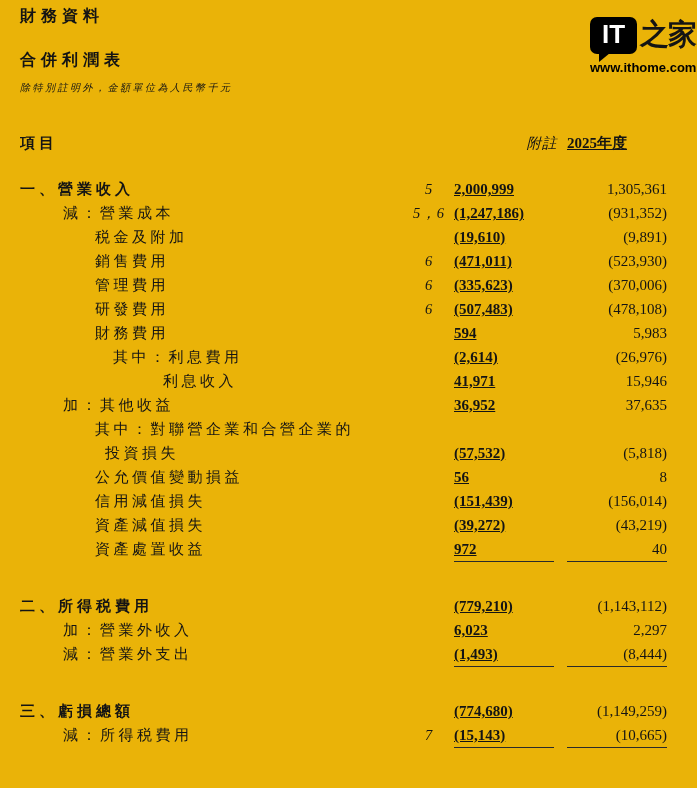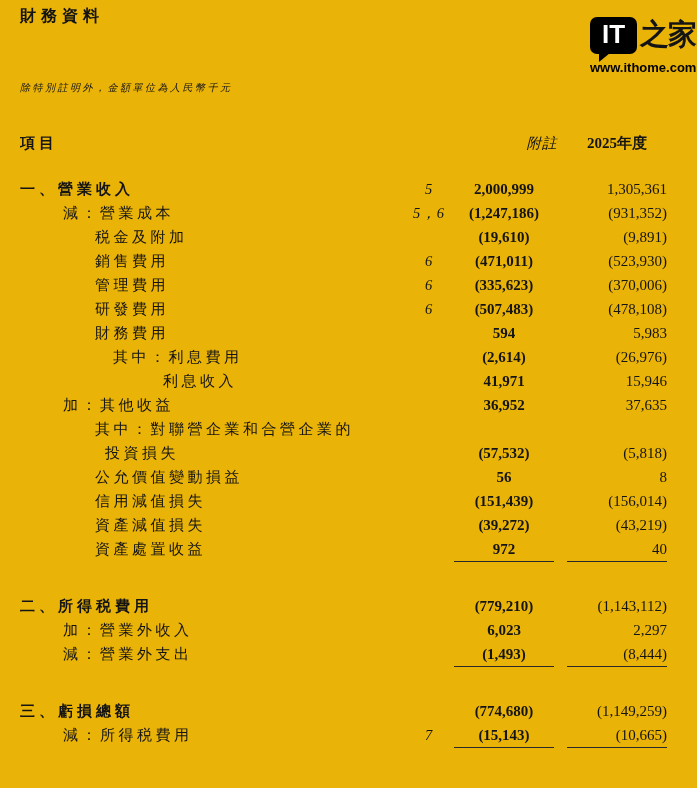--- a/index.html
+++ b/index.html
@@ -48,21 +48,21 @@
   .logo-url {
     font-family:"Liberation Sans",sans-serif; font-weight:bold;
     font-size:13px; margin-top:6px; text-align:center; color:#000;
     white-space:nowrap;
   }
   
   .table { position:absolute; top:131px; left:20px; right:30px; }
   .row { display:flex; align-items:baseline; height:24px; line-height:24px; font-size:15px; white-space:nowrap; }
   .c-label { flex:1 1 auto; letter-spacing:3.5px; overflow:hidden; }
   .c-note  { flex:0 0 50px; text-align:center; font-style:italic; font-size:14.5px; letter-spacing:1px; }
-  .c-v1 { flex:0 0 100px; text-align:center; font-weight:bold; position:relative; }
+  .c-v1 { flex:0 0 100px; text-align:left; font-weight:bold; position:relative;text-decoration:underline; }
   .c-v2 { flex:0 0 100px; margin-left:13px; text-align:right; position:relative; }
   .header-row { margin-bottom:22px; }
   .header-row .c-label { font-weight:bold; letter-spacing:4px; }
   .header-row .c-note  { font-style:italic; }
   .header-row .c-v1 { font-weight:bold; }
   .header-row .c-v2 { font-weight:normal; }
   .prefix { display:inline-block; width:38px; }
   .b .c-label { font-weight:bold; letter-spacing:4px; }
   .gap { margin-top:33px; }
   .ind-0 .c-label { padding-left:0; }
@@ -84,20 +84,21 @@
   <h1 class="doc-title">財務資料</h1>
 
   <div class="logo">
     <div class="logo-row">
       <div class="logo-bubble">IT</div>
       <div class="logo-zhijia">之家</div>
     </div>
     <div class="logo-url">www.ithome.com</div>
   </div>
 
+  <h2 class="stmt-title">合併利潤表</h2>
   <div class="stmt-subtitle">除特別註明外，金額單位為人民幣千元</div>
 
   <div class="table">
     <div class="row header-row">
       <div class="c-label">項目</div>
       <div class="c-note">附註</div>
       <div class="c-v1">2025年度</div>
     </div>
     <div id="tbody">
         <div class="row data-row ind-0 b">

